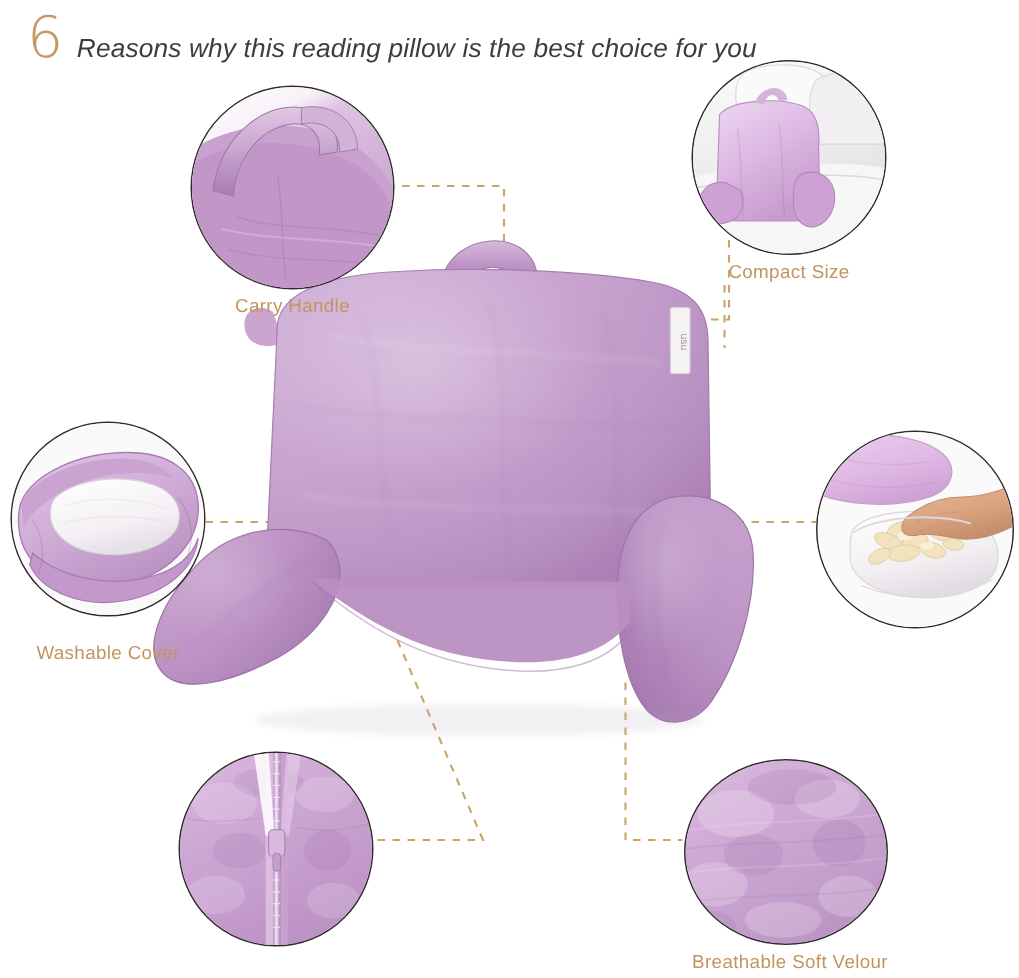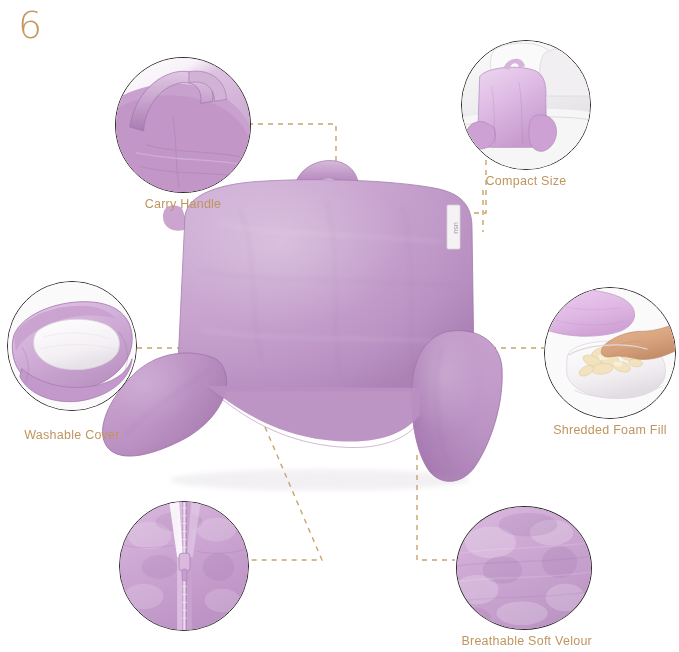--- a/index.html
+++ b/index.html
@@ -40,20 +40,21 @@
   
   .pillow-wrap{position:absolute;left:90px;top:150px;width:500px;height:360px;}
 </style>
 </head>
 <body>
 
 <div class="stage">
 
   <div class="heading">
     <div class="hero-num">6</div>
+    <div class="hero-text">Reasons why this reading pillow is the best choice for you</div>
   </div>
 
   <svg class="connectors" viewBox="0 0 679 652" xmlns="http://www.w3.org/2000/svg">
     <g fill="none" stroke="#c9a36a" stroke-width="1.4" stroke-dasharray="5 5" stroke-linecap="butt">
 
       <path d="M248,124 L336,124 L336,185"></path>
 
       <path d="M483,190 L483,232"></path>
       <path d="M486,160 L486,213 L470,213"></path>
 
@@ -142,21 +143,21 @@
 
       <g>
         <rect x="357" y="55" width="13" height="44" rx="1.5" fill="#f5f2f4" stroke="#d9d2d8" stroke-width="0.8"></rect>
         <text x="364" y="78" transform="rotate(90 364 78)" text-anchor="middle" font-family="Liberation Sans, sans-serif" font-size="7" fill="#a296a8">usu</text>
       </g>
 
       <ellipse cx="230" cy="330" rx="150" ry="11" fill="#b9a7bf" opacity="0.16" filter="url(#soft)"></ellipse>
     </svg>
   </div>
 
-  <div class="callout" style="left:115px;top:57px;width:136px;text-decoration:underline;">
+  <div class="callout" style="left:127px;top:57px;width:136px;text-decoration:underline;">
     <div class="bubble" style="width:136px;height:136px;">
       <svg class="art" viewBox="0 0 136 136" xmlns="http://www.w3.org/2000/svg">
         <defs>
           <linearGradient id="ch-bg" x1="0" y1="0" x2="0.6" y2="1">
             <stop offset="0%" stop-color="#ffffff"></stop>
             <stop offset="28%" stop-color="#f7f2f8"></stop>
             <stop offset="40%" stop-color="#ddc2e1"></stop>
             <stop offset="100%" stop-color="#c49dcb"></stop>
           </linearGradient>
           <linearGradient id="ch-handle" x1="0" y1="0" x2="0" y2="1">
@@ -313,21 +314,20 @@
 
         <path d="M60,58 C72,48 86,44 98,44 C116,44 132,36 132,36 L132,64
                  C120,70 106,74 94,72 C84,70 74,68 66,70 C58,71 54,66 60,58 Z" fill="url(#sf-skin)" stroke="#c08a67" stroke-width="0.7"></path>
         <path d="M66,62 C76,56 88,54 98,54" fill="none" stroke="#c9906c" stroke-width="0.8" opacity="0.6"></path>
         <path d="M68,68 C78,63 90,61 100,62" fill="none" stroke="#c9906c" stroke-width="0.7" opacity="0.45"></path>
 
         <path d="M24,68 C40,58 76,54 104,62" fill="none" stroke="#ddd7de" stroke-width="1.2"></path>
         <path d="M30,104 C52,114 92,114 118,100" fill="none" stroke="#e1dbe2" stroke-width="1"></path>
       </svg>
     </div>
-    <div class="caption" style="top:136px;">Shredded Foam Fill</div>
   </div>
 
   <div class="callout" style="left:119px;top:501px;width:130px;">
     <div class="bubble" style="width:130px;height:130px;">
       <svg class="art" viewBox="0 0 130 130" xmlns="http://www.w3.org/2000/svg">
         <defs>
           <linearGradient id="zc-fab" x1="0" y1="0" x2="0.5" y2="1">
             <stop offset="0%" stop-color="#d9b9de"></stop>
             <stop offset="45%" stop-color="#cda7d3"></stop>
             <stop offset="100%" stop-color="#bd93c5"></stop>

